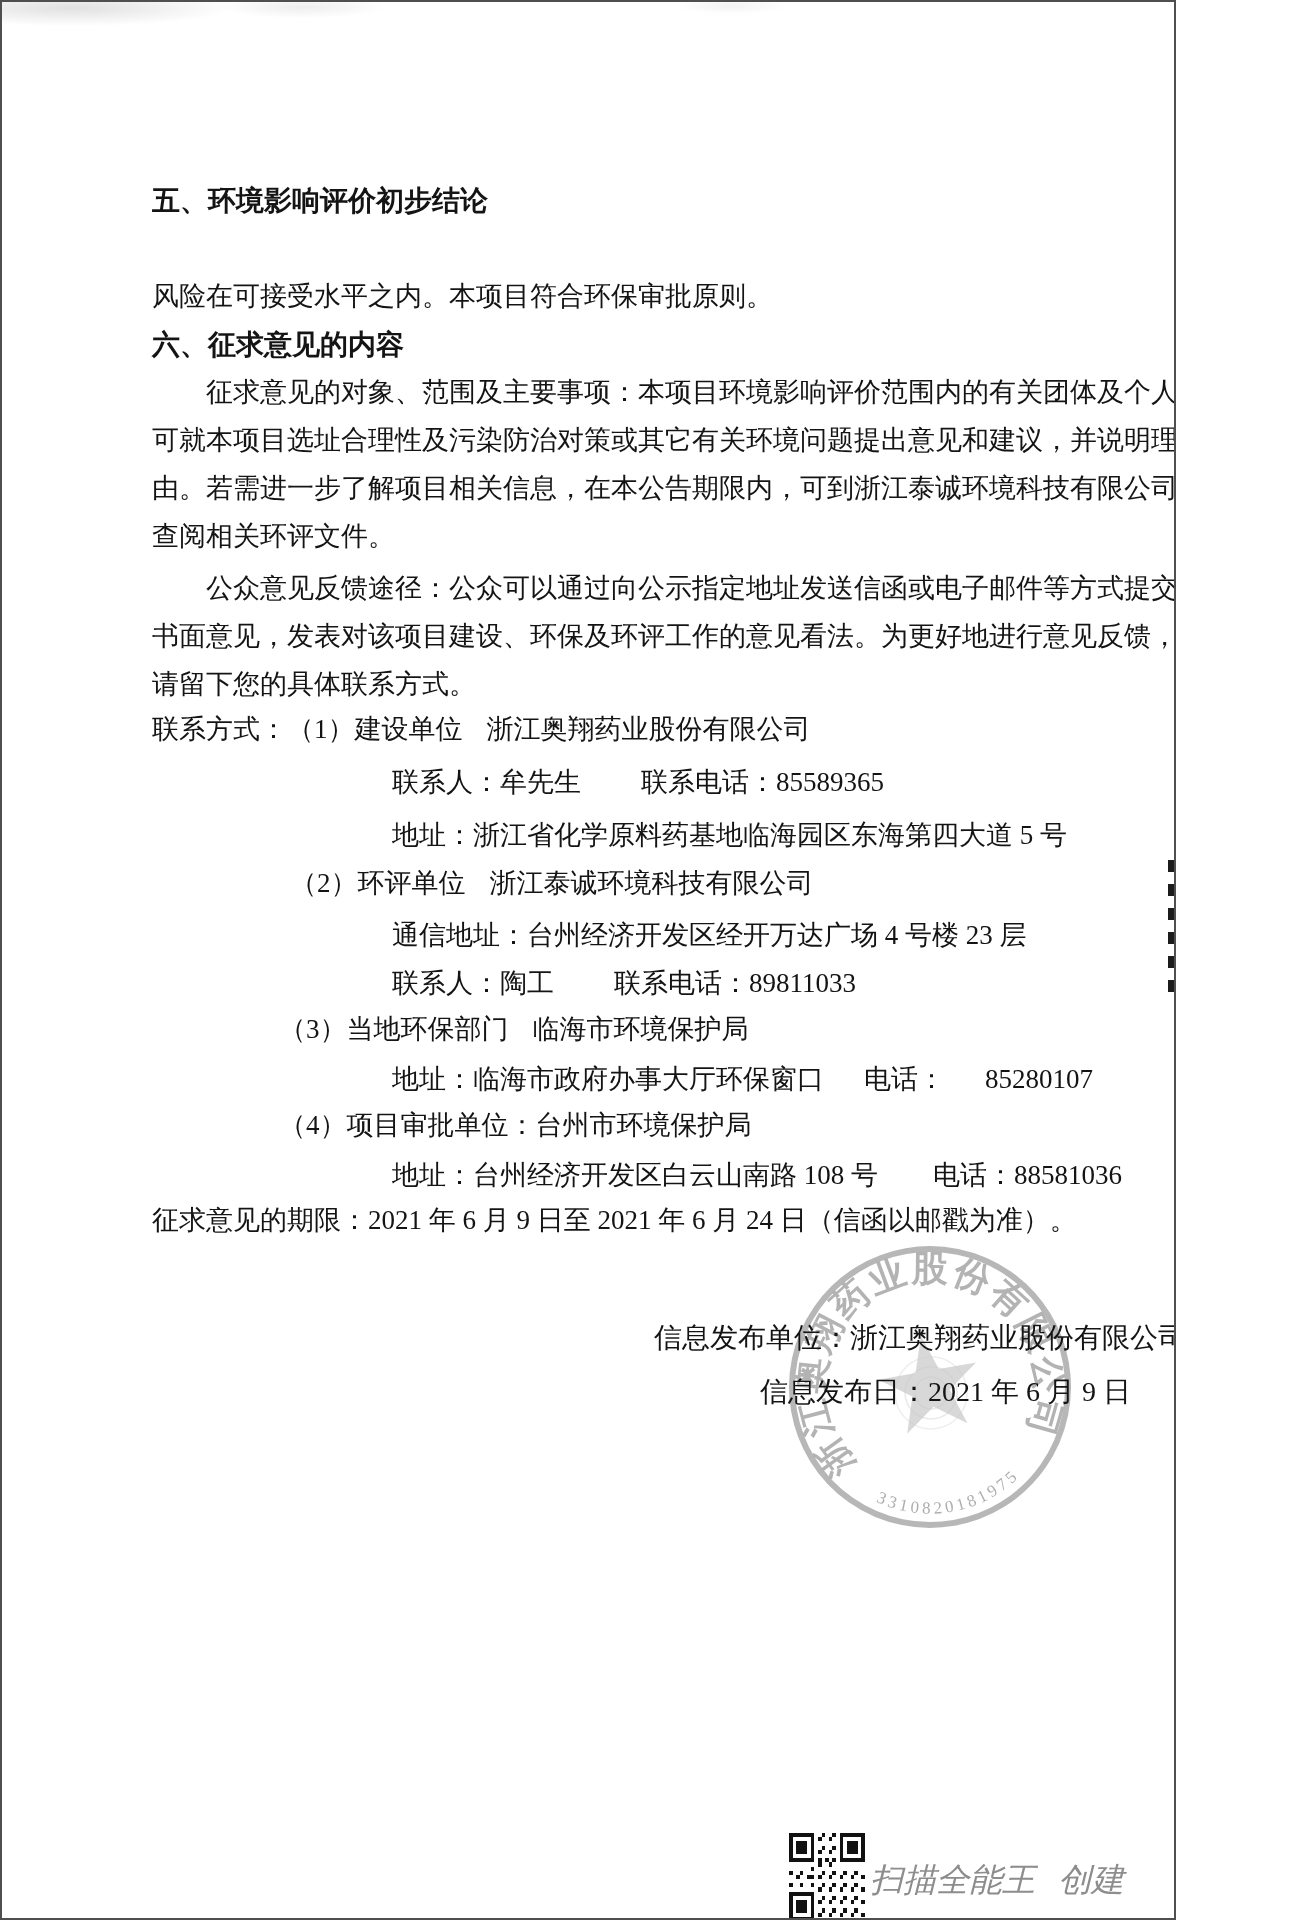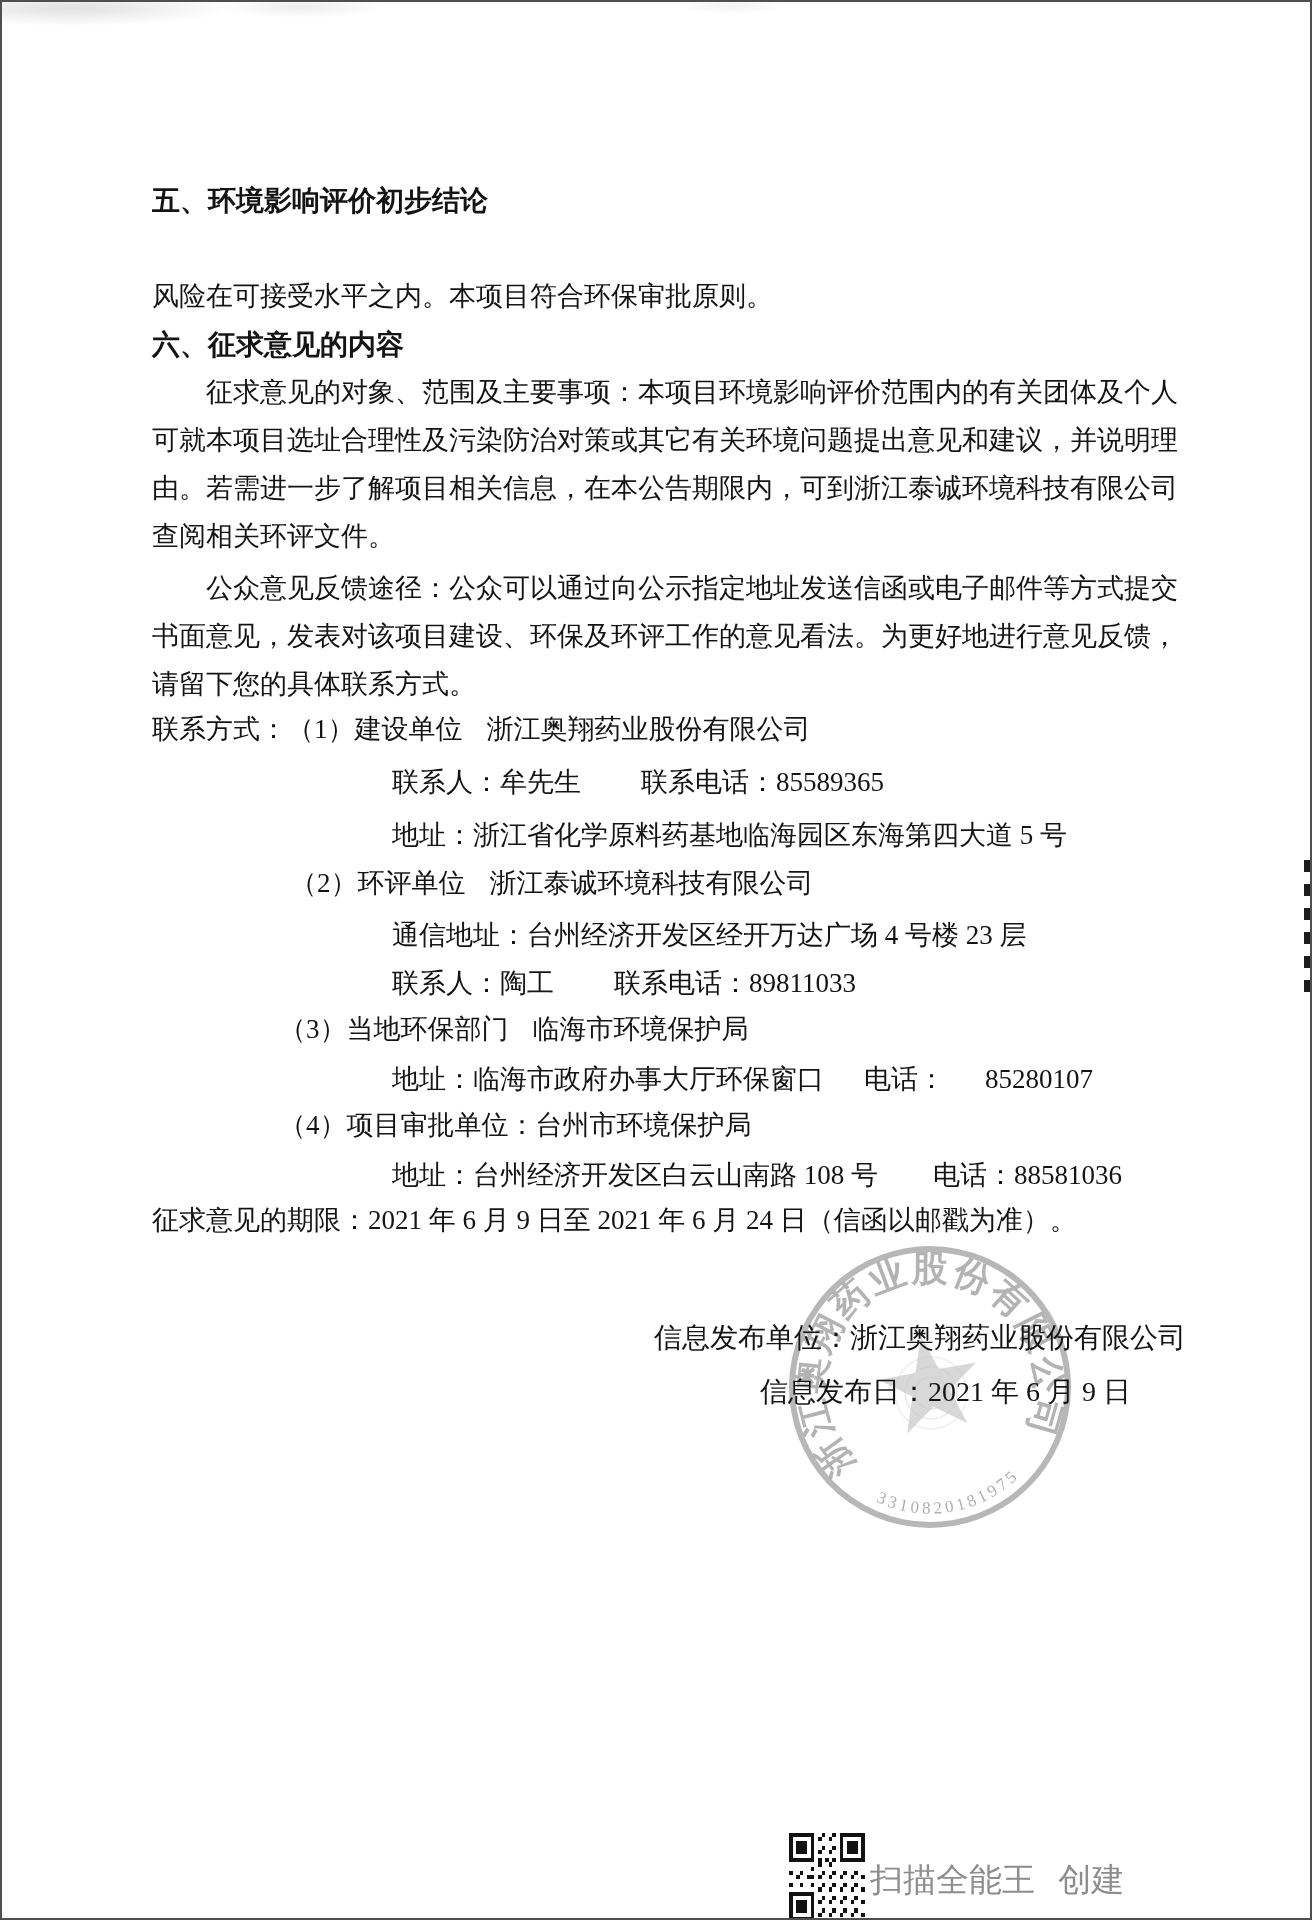--- a/index.html
+++ b/index.html
@@ -1,17 +1,17 @@
 <!DOCTYPE html>
 <html><head>
 <meta charset="utf-8">
 <style>
   html,body{margin:0;padding:0;background:#ffffff;}
   .page{
-    position:relative;width:1312px;height:1920px;background:#ffffff;
+    position:relative;width:1176px;height:1920px;background:#ffffff;
     box-sizing:border-box;border:2px solid #4f4f4f;overflow:hidden;
     font-family:"Liberation Serif","DejaVu Serif",serif;
   }
   
   .page::before{
     content:"";position:absolute;left:0;top:0;width:100%;height:40px;z-index:0;
     background:
       radial-gradient(ellipse 230px 26px at 70px 6px, rgba(0,0,0,.12), transparent 70%),
       radial-gradient(ellipse 120px 16px at 300px 5px, rgba(0,0,0,.07), transparent 70%),
       radial-gradient(ellipse 80px 12px at 730px 4px, rgba(0,0,0,.05), transparent 70%);
@@ -189,15 +189,15 @@
       <rect x="9" y="18" width="1" height="1"></rect>
       <rect x="12" y="18" width="1" height="1"></rect>
       <rect x="15" y="18" width="1" height="1"></rect>
       <rect x="18" y="18" width="1" height="1"></rect>
       <rect x="8" y="19" width="1" height="1"></rect>
       <rect x="11" y="19" width="1" height="1"></rect>
       <rect x="14" y="19" width="1" height="1"></rect>
       <rect x="17" y="19" width="1" height="1"></rect>
       <rect x="20" y="19" width="1" height="1"></rect>
     </svg>
-  <div class="watermark" style="color: rgb(141, 141, 141);">扫描全能王 创建</div>
+  <div class="watermark" style="color: rgb(141, 141, 141); font-style: italic;">扫描全能王 创建</div>
 
 </div>
 
 </body></html>

